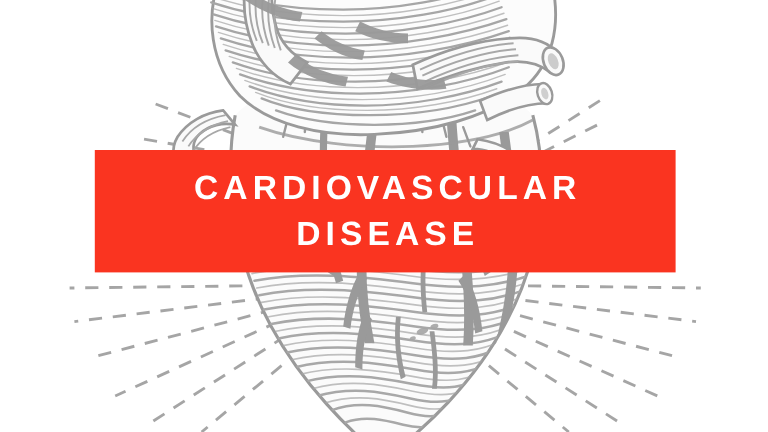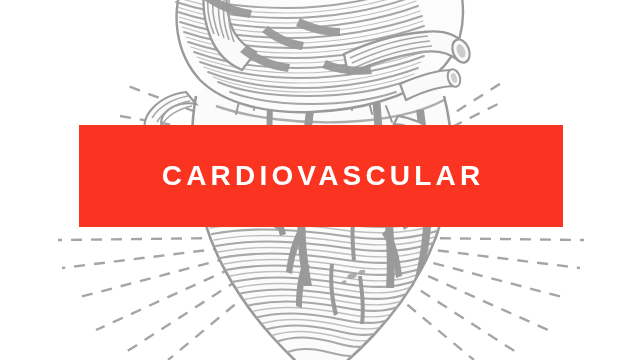--- a/index.html
+++ b/index.html
@@ -295,15 +295,16 @@
 
       <g opacity="0.8">
         <path d="M216 106 C 250 118, 300 124, 344 122 C 388 120, 422 112, 444 100" fill="none" stroke="#9a9a9a" stroke-width="2.4"></path>
       </g>
 
     </g>
   </svg>
 
   <div id="banner">
     <div class="title-line">CARDIOVASCULAR</div>
+    <div class="title-line">DISEASE</div>
   </div>
 
 </div>
 
 </body></html>

